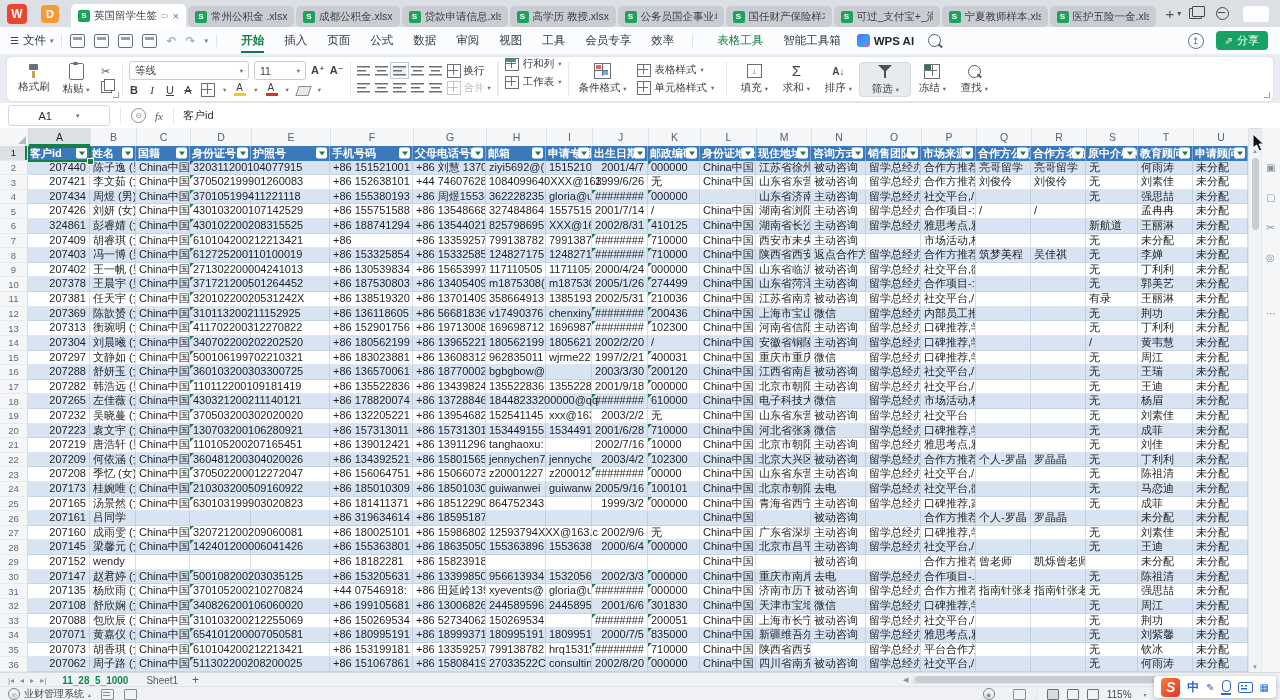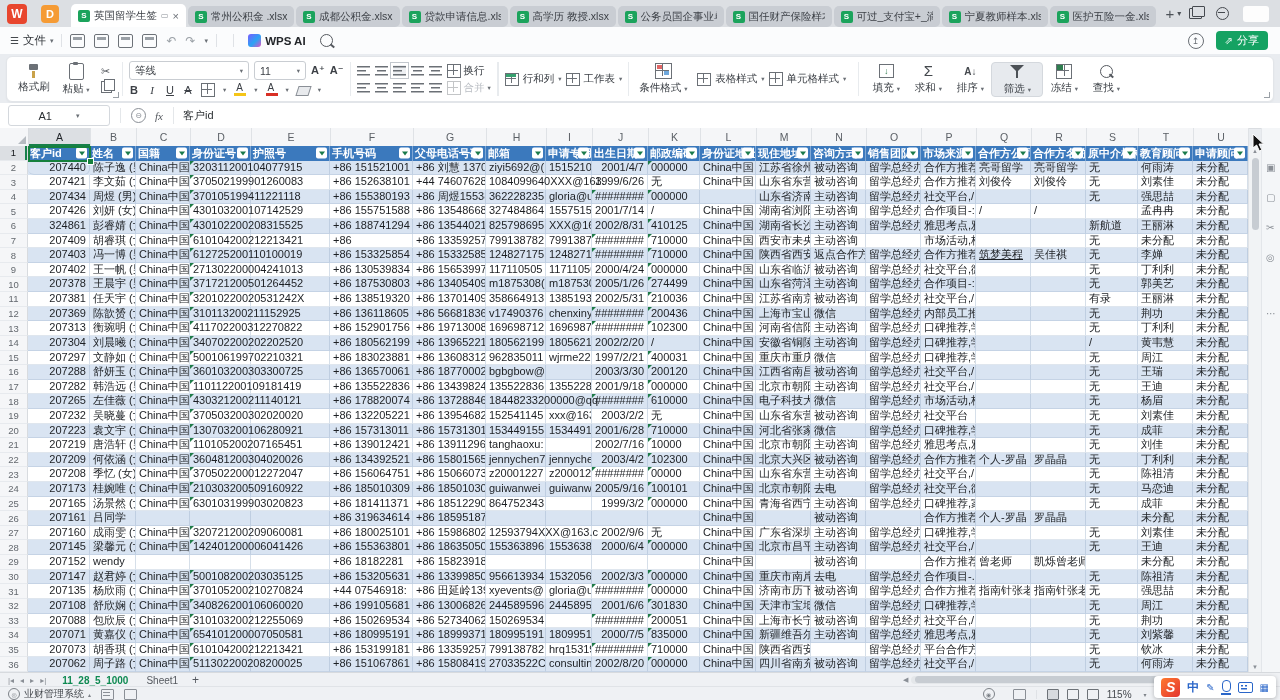--- a/index.html
+++ b/index.html
@@ -109,21 +109,21 @@
      linear-gradient(#6b7076,#6b7076) 0 1px/13px 1.5px no-repeat,
      linear-gradient(#6b7076,#6b7076) 2px 5px/9px 1.5px no-repeat,
      linear-gradient(#6b7076,#6b7076) 0 9px/13px 1.5px no-repeat;}
   .alic.sel{outline:1px solid #c2c7cd;outline-offset:2px;background-color:#eef0f3;}
   .wraplbl{display:flex;align-items:center;gap:3px;}
   .dim{color:#b9bdc3;}
   .numgrp{display:flex;flex-direction:column;justify-content:center;gap:3px;padding:0 6px;}
   .numbox{width:74px;height:17px;border:1px solid #c9cdd2;border-radius:3px;display:flex;align-items:center;
     justify-content:space-between;padding:0 5px;background:#fff;}
   .nsym{display:flex;align-items:center;gap:9px;font-size:10px;}
-  .stackgrp{display:flex;gap:4px;padding:0 6px;}
+  .stackgrp{display:flex;flex-direction:column;gap:4px;padding:0 6px;}
   .srow{display:flex;align-items:center;gap:4px;white-space:nowrap;}
   .ic-grid{width:12px;height:11px;border:1px solid #6b7076;position:relative;background:
     linear-gradient(#6b7076,#6b7076) 0 4px/10px 1px no-repeat,
     linear-gradient(#6b7076,#6b7076) 5px 0/1px 9px no-repeat;}
   .ic-grid.g:after{content:"";position:absolute;left:0;top:0;width:10px;height:3px;background:#36a16f;}
   .bigic{height:16px;display:flex;align-items:center;justify-content:center;}
   .ic-cond{width:15px;height:14px;border:1px solid #6b7076;background:
     linear-gradient(#e06666,#e06666) 1px 1px/5px 4px no-repeat,
     linear-gradient(#6fa8dc,#6fa8dc) 8px 7px/5px 4px no-repeat,
     linear-gradient(#6b7076,#6b7076) 0 6px/13px 1px no-repeat,
@@ -304,21 +304,37 @@
     <div class="qicons">
       <div class="qi"></div>
       <div class="qi"></div>
       <div class="qi"></div>
       <div class="qi"></div>
       <div class="undo">↶</div>
       <div class="undo">↷</div>
       <div class="mchev">▾</div>
     </div>
     <div class="msep"></div>
+    <div class="menuitems" id="menuitems">
+        <div class="mi active">开始</div>
+        <div class="mi">插入</div>
+        <div class="mi">页面</div>
+        <div class="mi">公式</div>
+        <div class="mi">数据</div>
+        <div class="mi">审阅</div>
+        <div class="mi">视图</div>
+        <div class="mi">工具</div>
+        <div class="mi">会员专享</div>
+        <div class="mi">效率</div>
+      </div>
     <div class="msep"></div>
+    <div class="menuitems" id="menutools">
+        <div class="mi accent">表格工具</div>
+        <div class="mi">智能工具箱</div>
+      </div>
     <div class="wpsai">
       <span class="ailogo"></span>
       <span>WPS AI</span>
     </div>
     <div class="srch"></div>
     <div class="mspacer"></div>
     <div class="upcirc">↥</div>
     <div class="sharebtn">
       <span class="shic">⇗</span>
       <span>分享</span>
@@ -792,21 +808,21 @@
         <div class="cell" style="width: 73px; line-height: 13.6111px;"><span>+86 15332585001</span></div>
         <div class="cell" style="width: 60px; line-height: 13.6111px;"><span>124827175</span></div>
         <div class="cell" style="width: 46px; line-height: 13.6111px;"><span>124827175</span></div>
         <div class="cell r" style="width: 56px; line-height: 13.6111px;"><span class="tri"></span><span>########</span></div>
         <div class="cell" style="width: 52px; line-height: 13.6111px;"><span class="tri"></span><span>710000</span></div>
         <div class="cell" style="width: 56px; line-height: 13.6111px;"><span>China中国</span></div>
         <div class="cell" style="width: 55px; line-height: 13.6111px;"><span>陕西省西安</span></div>
         <div class="cell" style="width: 55px; line-height: 13.6111px;"><span>返点合作方</span></div>
         <div class="cell" style="width: 55px; line-height: 13.6111px;"><span>留学总经办</span></div>
         <div class="cell" style="width: 55px; line-height: 13.6111px;"><span>合作方推荐</span></div>
-        <div class="cell" style="width: 55px; line-height: 13.6111px; text-decoration: underline;"><span>筑梦美程</span></div>
+        <div class="cell" style="width: 55px; line-height: 13.6111px;"><span>筑梦美程</span></div>
         <div class="cell" style="width: 55px; line-height: 13.6111px;"><span>吴佳祺</span></div>
         <div class="cell" style="width: 52px; line-height: 13.6111px;"><span>无</span></div>
         <div class="cell" style="width: 55px; line-height: 13.6111px;"><span>李婵</span></div>
         <div class="cell" style="width: 55px; line-height: 13.6111px;"><span>未分配</span></div>
       </div>
       <div class="row" style="height: 14.6111px;">
         <div class="rn" style="height: 14.6111px;">9</div>
         <div class="cell r" style="width: 62px; line-height: 13.6111px;"><span>207402</span></div>
         <div class="cell" style="width: 46px; line-height: 13.6111px;"><span>王一帆 (男</span></div>
         <div class="cell" style="width: 54px; line-height: 13.6111px;"><span>China中国</span></div>

